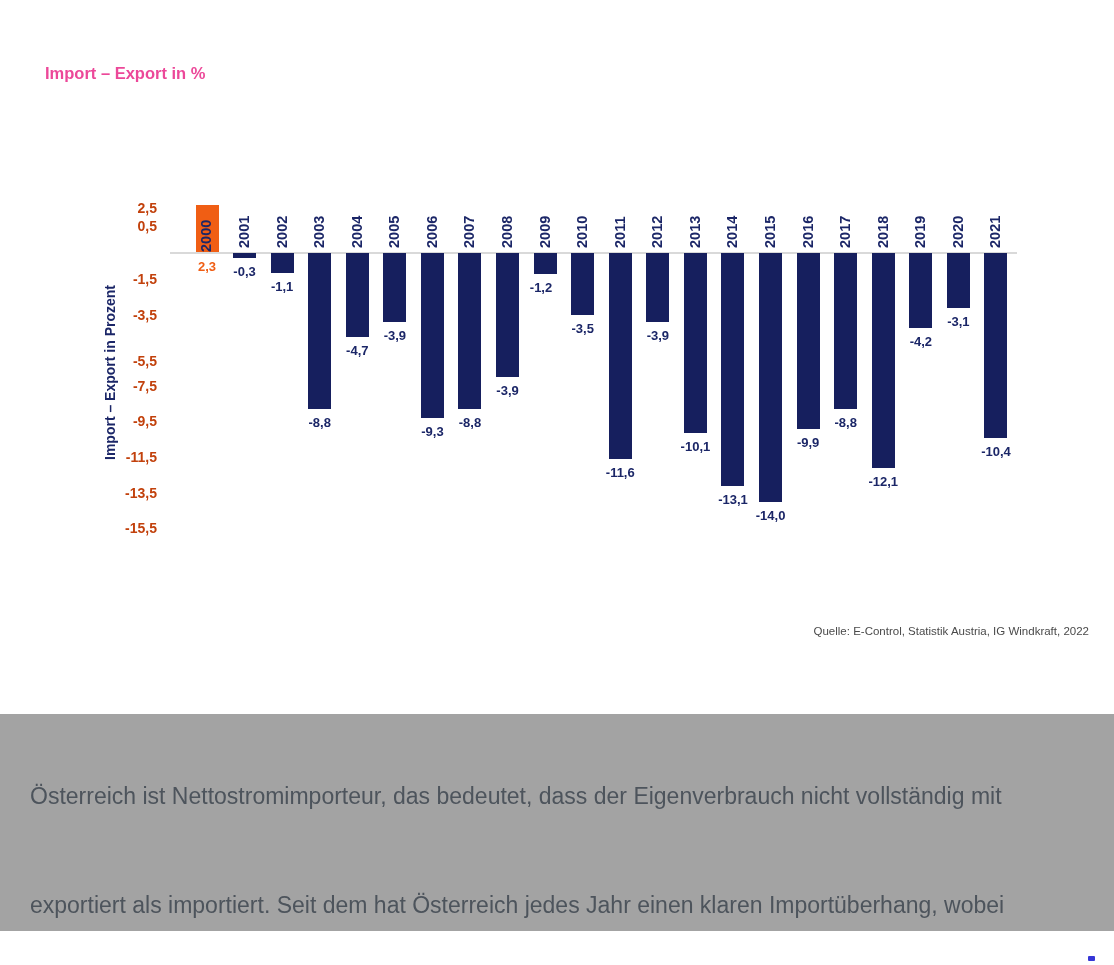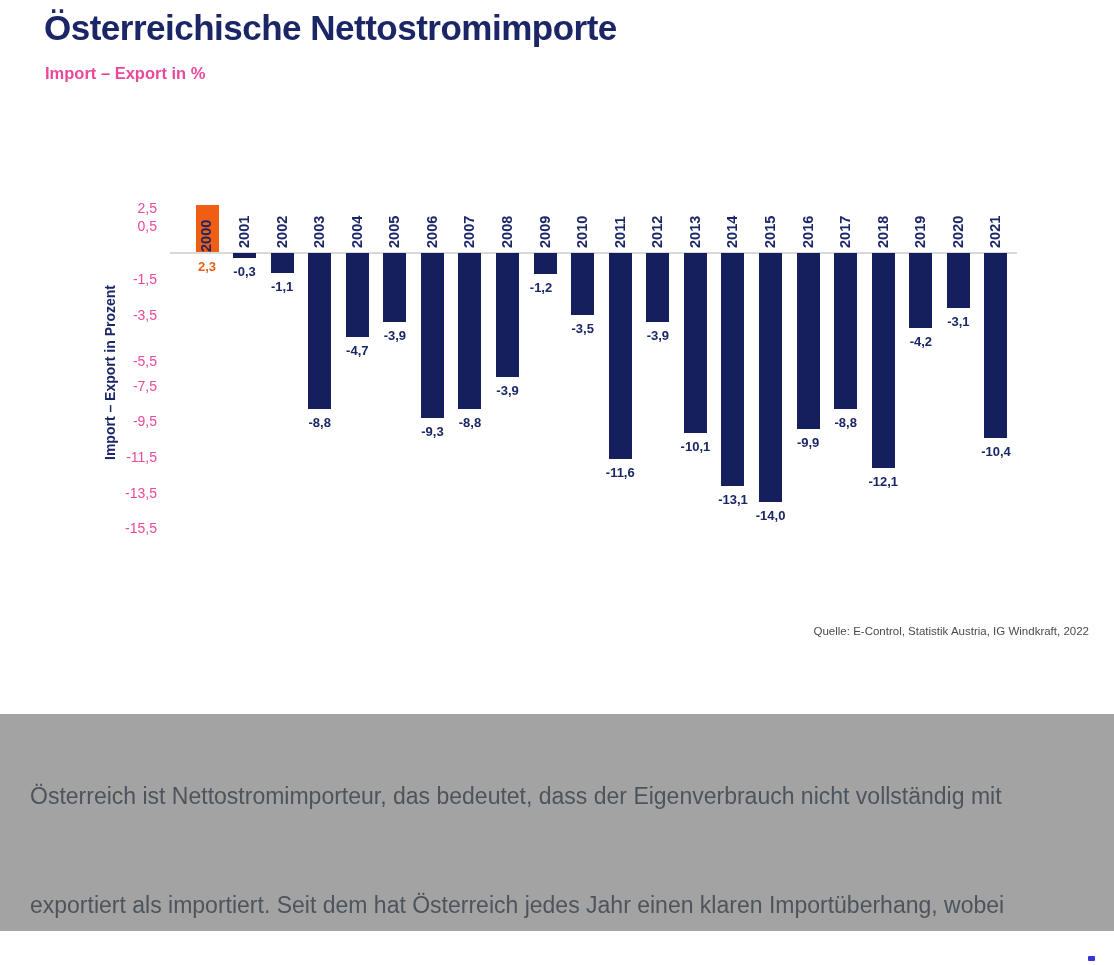--- a/index.html
+++ b/index.html
@@ -21,21 +21,21 @@
   
   #chart{position:absolute;left:0;top:0;width:1114px;height:660px;}
   .ylabel{
     position:absolute;left:101px;top:275px;height:185px;width:18px;
     writing-mode:vertical-rl;transform:rotate(180deg);
     font-size:14px;font-weight:600;color:#1b2667;line-height:18px;
     white-space:nowrap;
   }
   .tick{
     position:absolute;left:60px;width:97px;text-align:right;
-    font-size:14px;font-weight:400;color:#ec4899;line-height:18px;
+    font-size:14px;font-weight:700;color:#c2410c;line-height:18px;
   }
   #zero-line{
     position:absolute;left:170px;top:252px;width:847px;height:2px;
     background:#d9d9d9;
   }
   .bar{position:absolute;background:#161f5e;}
   .bar.hl{background:#f05e14;}
   .yr{
     position:absolute;writing-mode:vertical-rl;transform:rotate(180deg);
     font-size:14.5px;font-weight:700;color:#1b2667;
@@ -71,21 +71,20 @@
   #frag{
     position:absolute;left:1088px;top:956px;width:7px;height:5px;
     background:#3636d6;border-radius:1px;
   }
 </style>
 </head>
 <body>
 
 <div id="page">
 
-  <h1 id="title">Österreichische Nettostromimporte</h1>
   <div id="subtitle">Import – Export in %</div>
 
   <div id="chart">
     <div class="ylabel">Import – Export in Prozent</div>
     <div id="ticks">
         <div class="tick" style="top: 199.05px;">2,5</div>
         <div class="tick" style="top: 217px;">0,5</div>
         <div class="tick" style="top: 270.17px;">-1,5</div>
         <div class="tick" style="top: 305.73px;">-3,5</div>
         <div class="tick" style="top: 352px;">-5,5</div>

